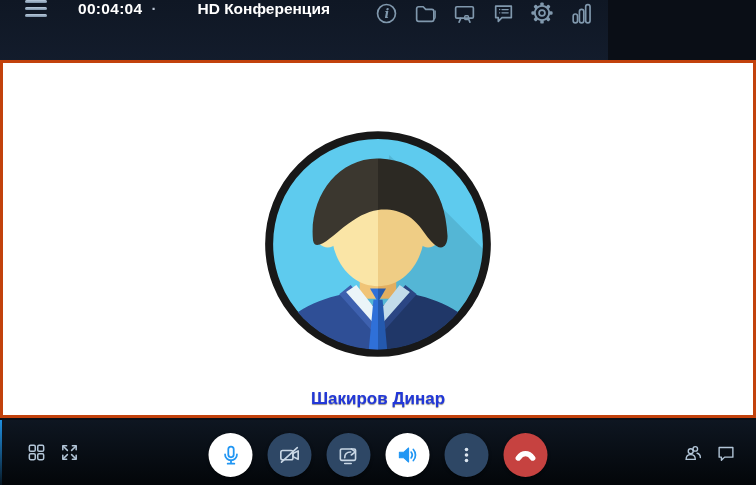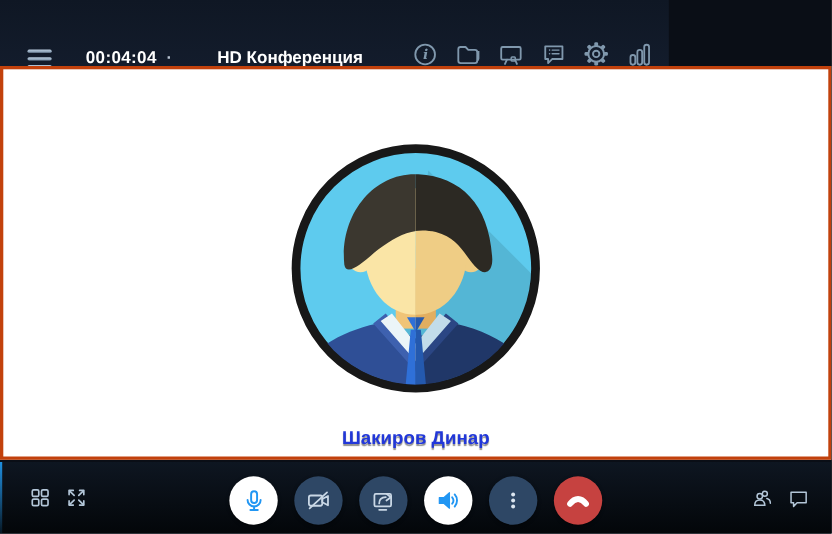--- a/index.html
+++ b/index.html
@@ -5,21 +5,21 @@
   html,body{margin:0;padding:0;background:#0a0e16;}
   .app{
     position:relative;width:756px;height:485px;overflow:hidden;
     font-family:"Liberation Sans","DejaVu Sans",sans-serif;
     background:#0a0e16;
   }
   
   .topbar{
     position:absolute;left:0;top:0;width:608px;height:62px;
     background:linear-gradient(#0f1724,#131c2c);
-    display:flex;align-items:flex-end;
+    display:flex;align-items:flex-start;
   }
   .hamburger{width:22px;height:17px;margin-left:25px;display:flex;flex-direction:column;justify-content:space-between;cursor:pointer;}
   .hamburger span{display:block;height:3px;border-radius:1.5px;background:linear-gradient(#b9cbdd,#7e94aa);}
   .topbar-text{display:flex;align-items:baseline;margin-left:31px;}
   .timer{color:#ffffff;font-size:15.5px;font-weight:bold;letter-spacing:.3px;}
   .dot-sep{color:#b9c4d2;font-size:15px;font-weight:bold;margin:0 9px;}
   .conf-title{color:#ffffff;font-size:15.5px;font-weight:bold;margin-left:32px;}
   .topbar-icons{margin-left:auto;display:flex;align-items:center;gap:13px;padding-right:14px;}
   .tb-icon{width:26px;height:26px;display:flex;align-items:center;justify-content:center;cursor:pointer;}
   .tb-icon svg{display:block;}

